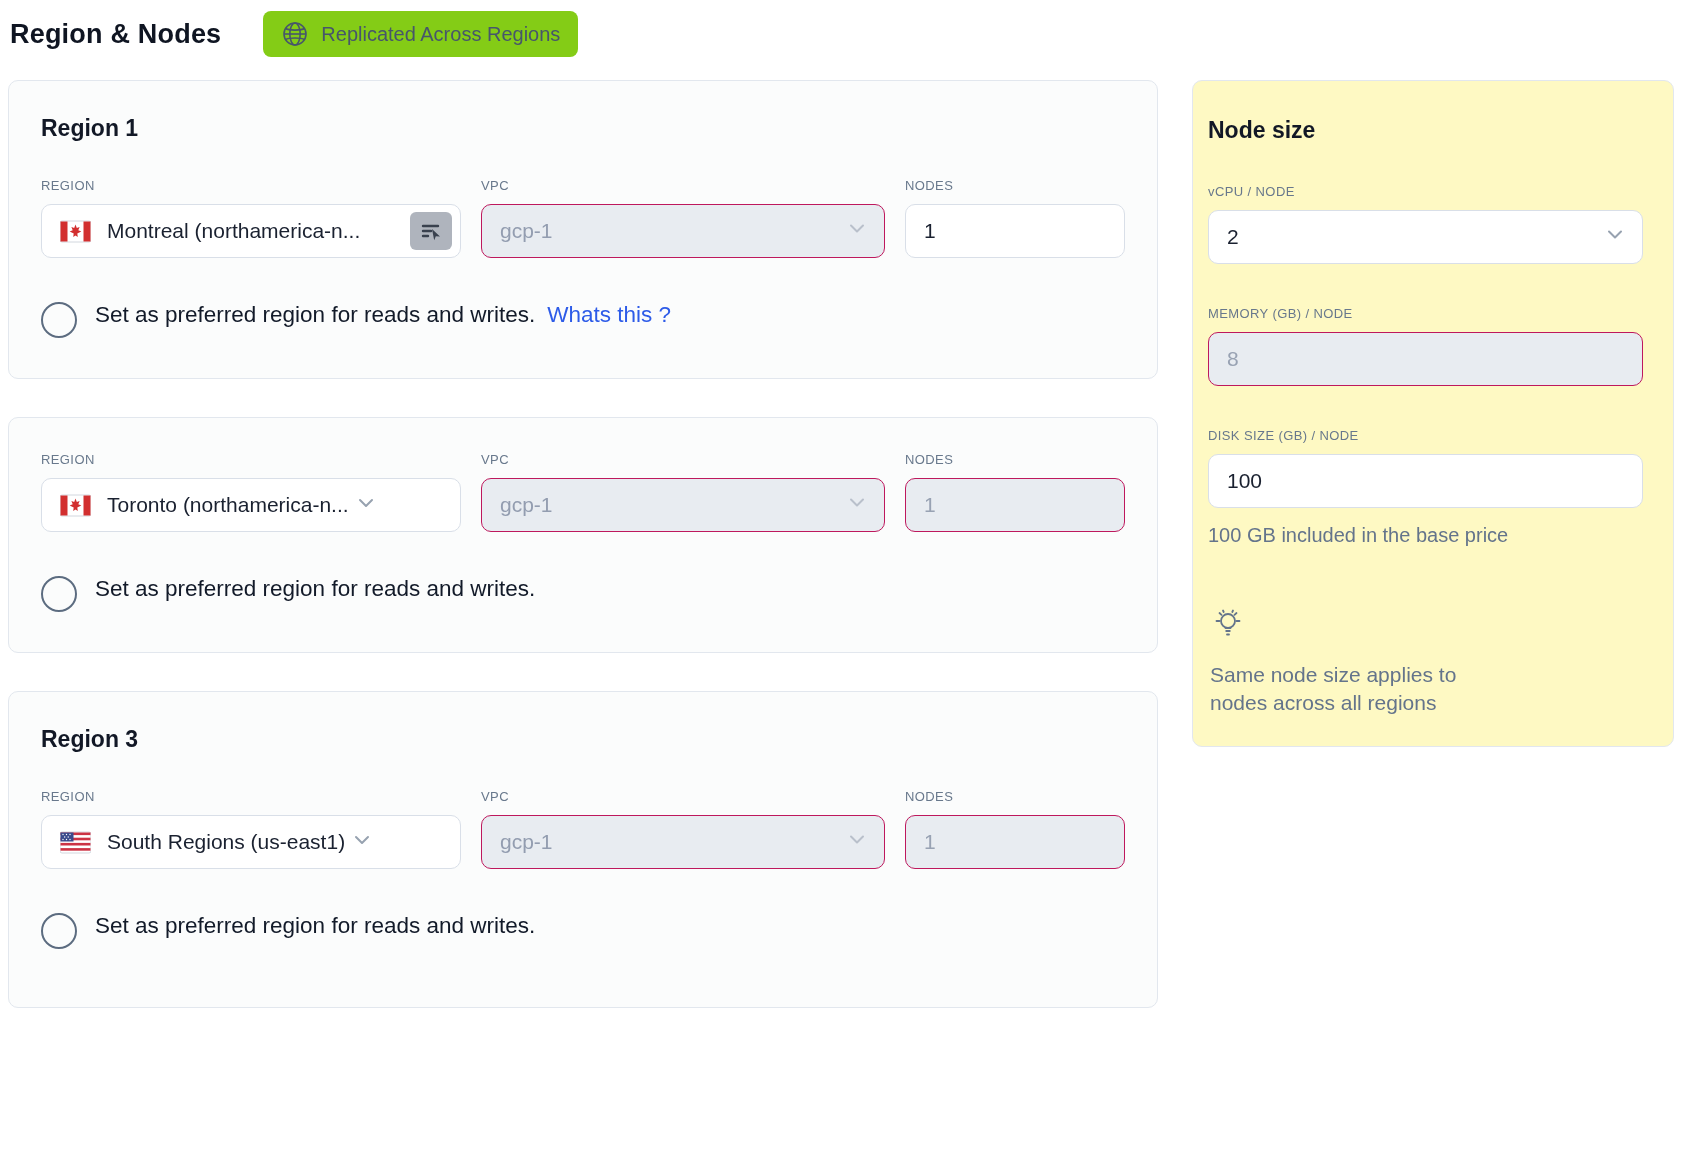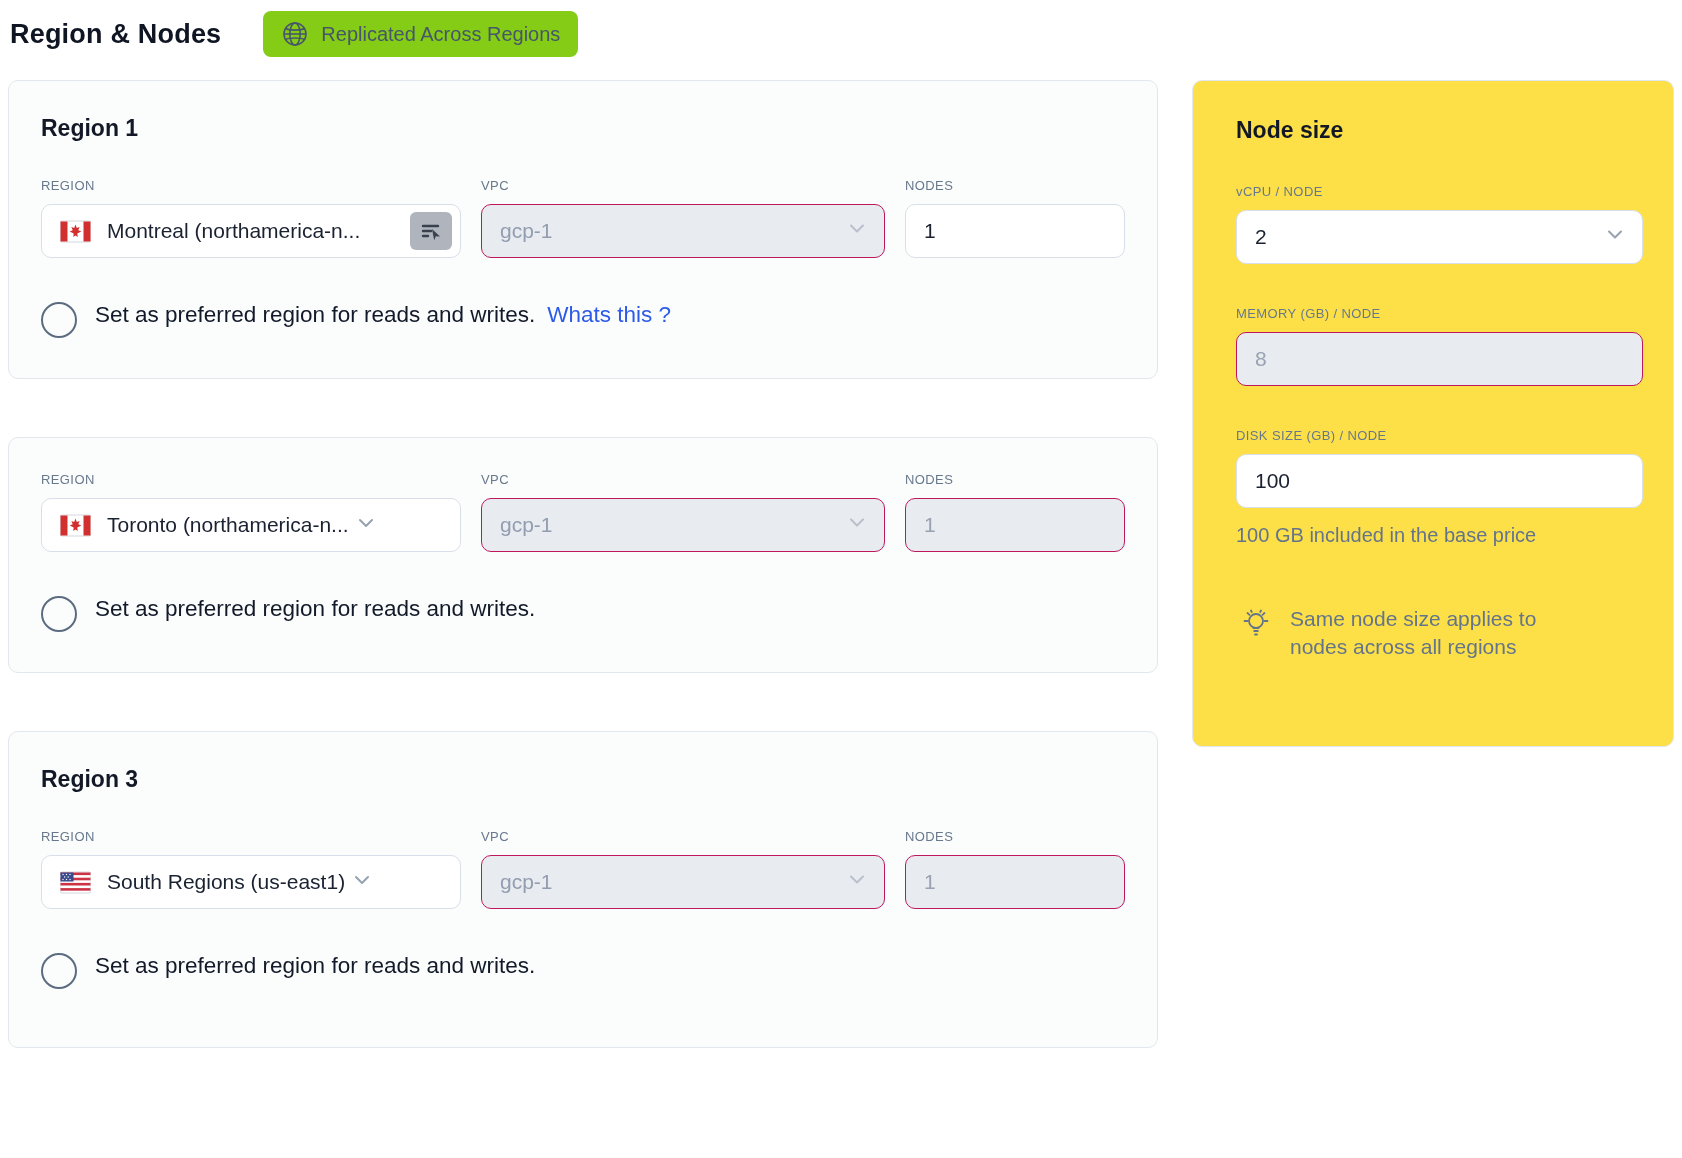--- a/index.html
+++ b/index.html
@@ -16,21 +16,21 @@
   .page-title { font-size: 27px; font-weight: bold; color: #0f1522; letter-spacing: .2px; }
   .badge {
     margin-left: 42px; display: inline-flex; align-items: center; gap: 12px;
     background: #84cc16; border-radius: 8px; padding: 9px 18px;
     font-size: 20px; color: #47566b; font-weight: 500;
   }
   .badge svg { display: block; }
 
   
   .main { display: flex; gap: 34px; margin-top: 24px; align-items: flex-start; }
-  .left-col { width: 1150px; display: flex; flex-direction: column; gap: 58px; }
+  .left-col { width: 1150px; display: flex; flex-direction: column; gap: 38px; }
 
   .card {
     background: #fbfcfc; border: 1px solid #e2e7ee; border-radius: 10px;
     padding: 34px 32px 40px 32px;
   }
   .card--tall { padding-bottom: 58px; }
   .card-title { font-size: 23px; font-weight: bold; color: #121826; margin-bottom: 36px; }
 
   .fields { display: flex; gap: 20px; }
   .field-label {
@@ -67,27 +67,27 @@
     width: 36px; height: 36px; border-radius: 50%;
     border: 2.5px solid #5c6c80; background: transparent; flex: 0 0 auto;
     margin-right: 18px; cursor: pointer;
   }
   .radio-label { font-size: 22.5px; color: #121a29; }
   .whats-link { font-size: 22.5px; color: #2d5be8; margin-left: 12px; cursor: pointer; text-decoration: none; }
 
   
   .node-panel {
     width: 482px; height: 667px;
-    background: #fde047; border: 1px solid #e2e7ee; border-radius: 10px;
-    padding: 36px 30px 30px 43px;
+    background: #fef9c3; border: 1px solid #e2e7ee; border-radius: 10px;
+    padding: 36px 30px 30px 15px;
   }
   .node-panel .card-title { margin-bottom: 40px; }
   .np-section { margin-bottom: 42px; }
   .np-helper { font-size: 20px; color: #64748b; margin-top: 16px; }
-  .note { display: flex; gap: 16px; margin-top: 58px; align-items: flex-start; padding-left: 2px; }
+  .note { display: flex; gap: 16px; margin-top: 58px; align-items: flex-start; padding-left: 2px; flex-direction: column; }
   .note-text { font-size: 21px; color: #64748b; line-height: 1.32; max-width: 290px; }
 </style>
 </head>
 <body>
 
 <div class="page">
 
   <div class="header">
     <div class="page-title">Region &amp; Nodes</div>
     <div class="badge">

